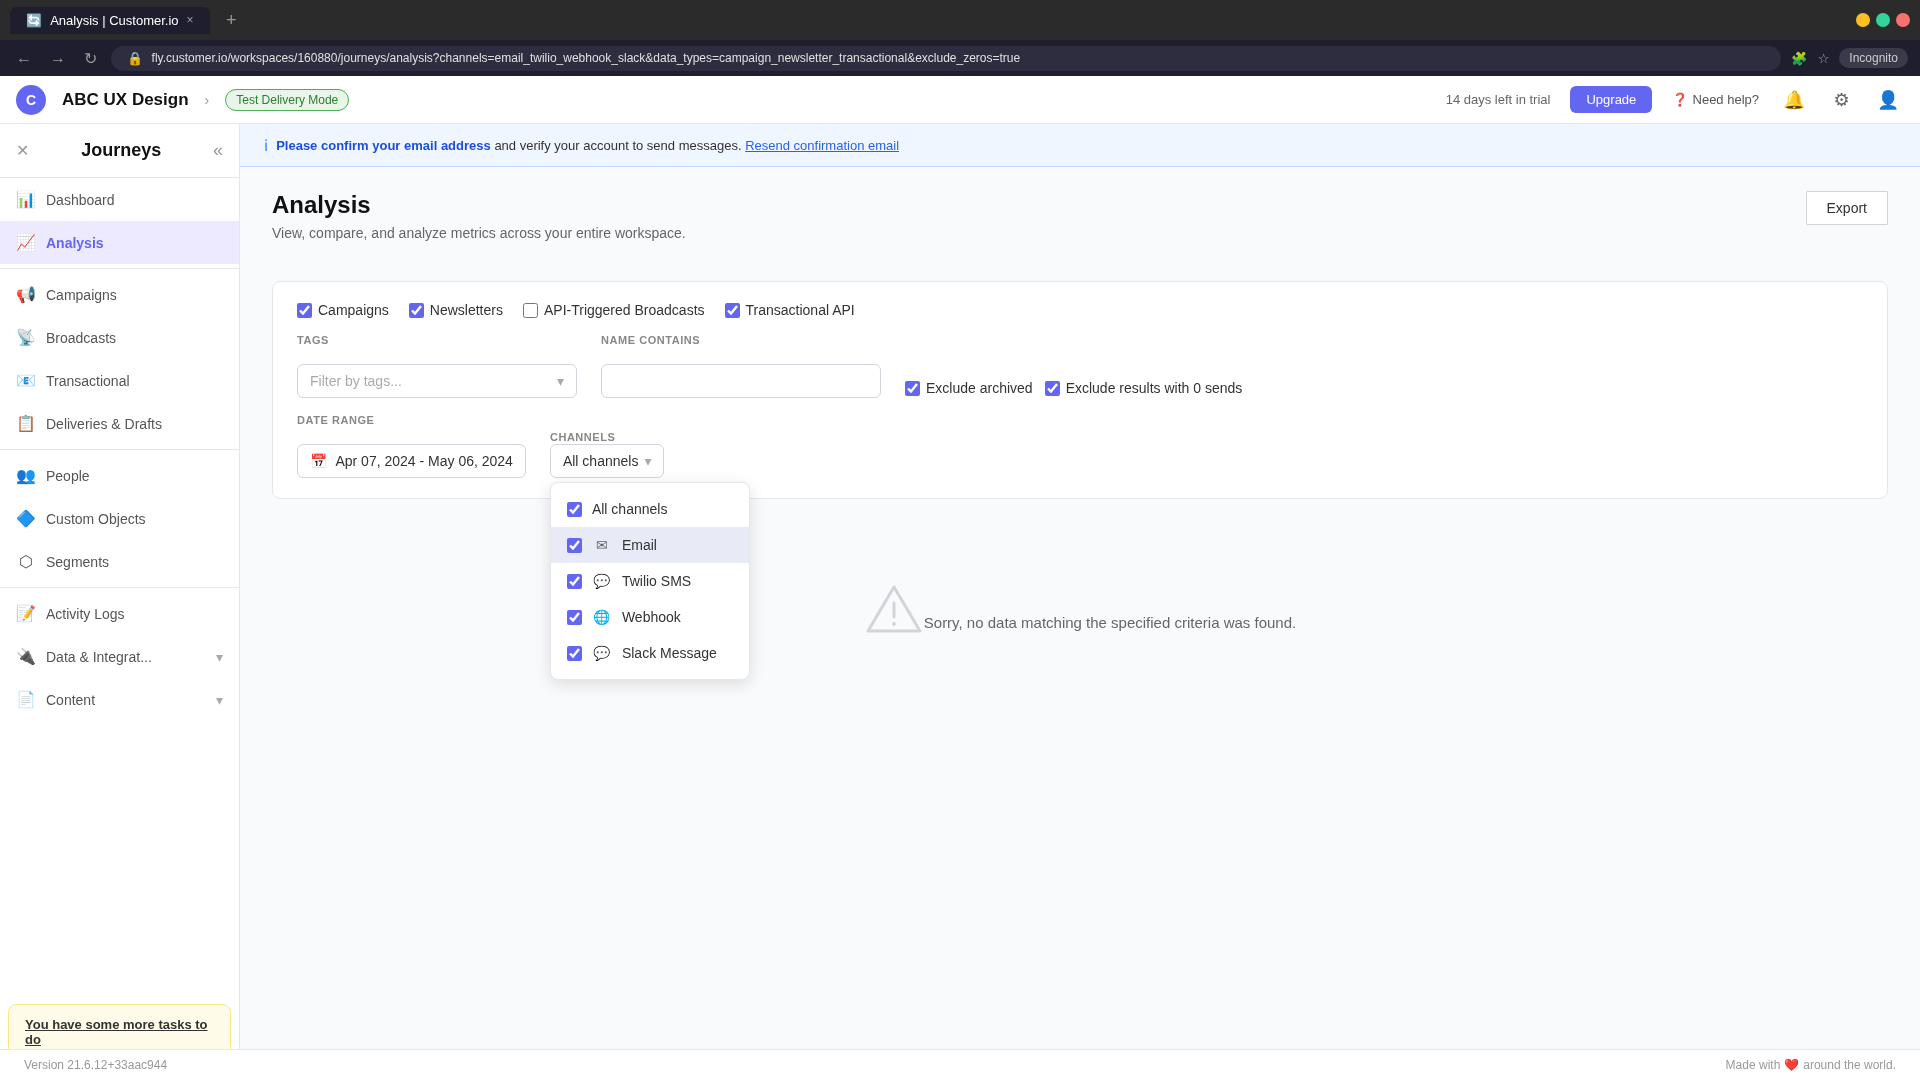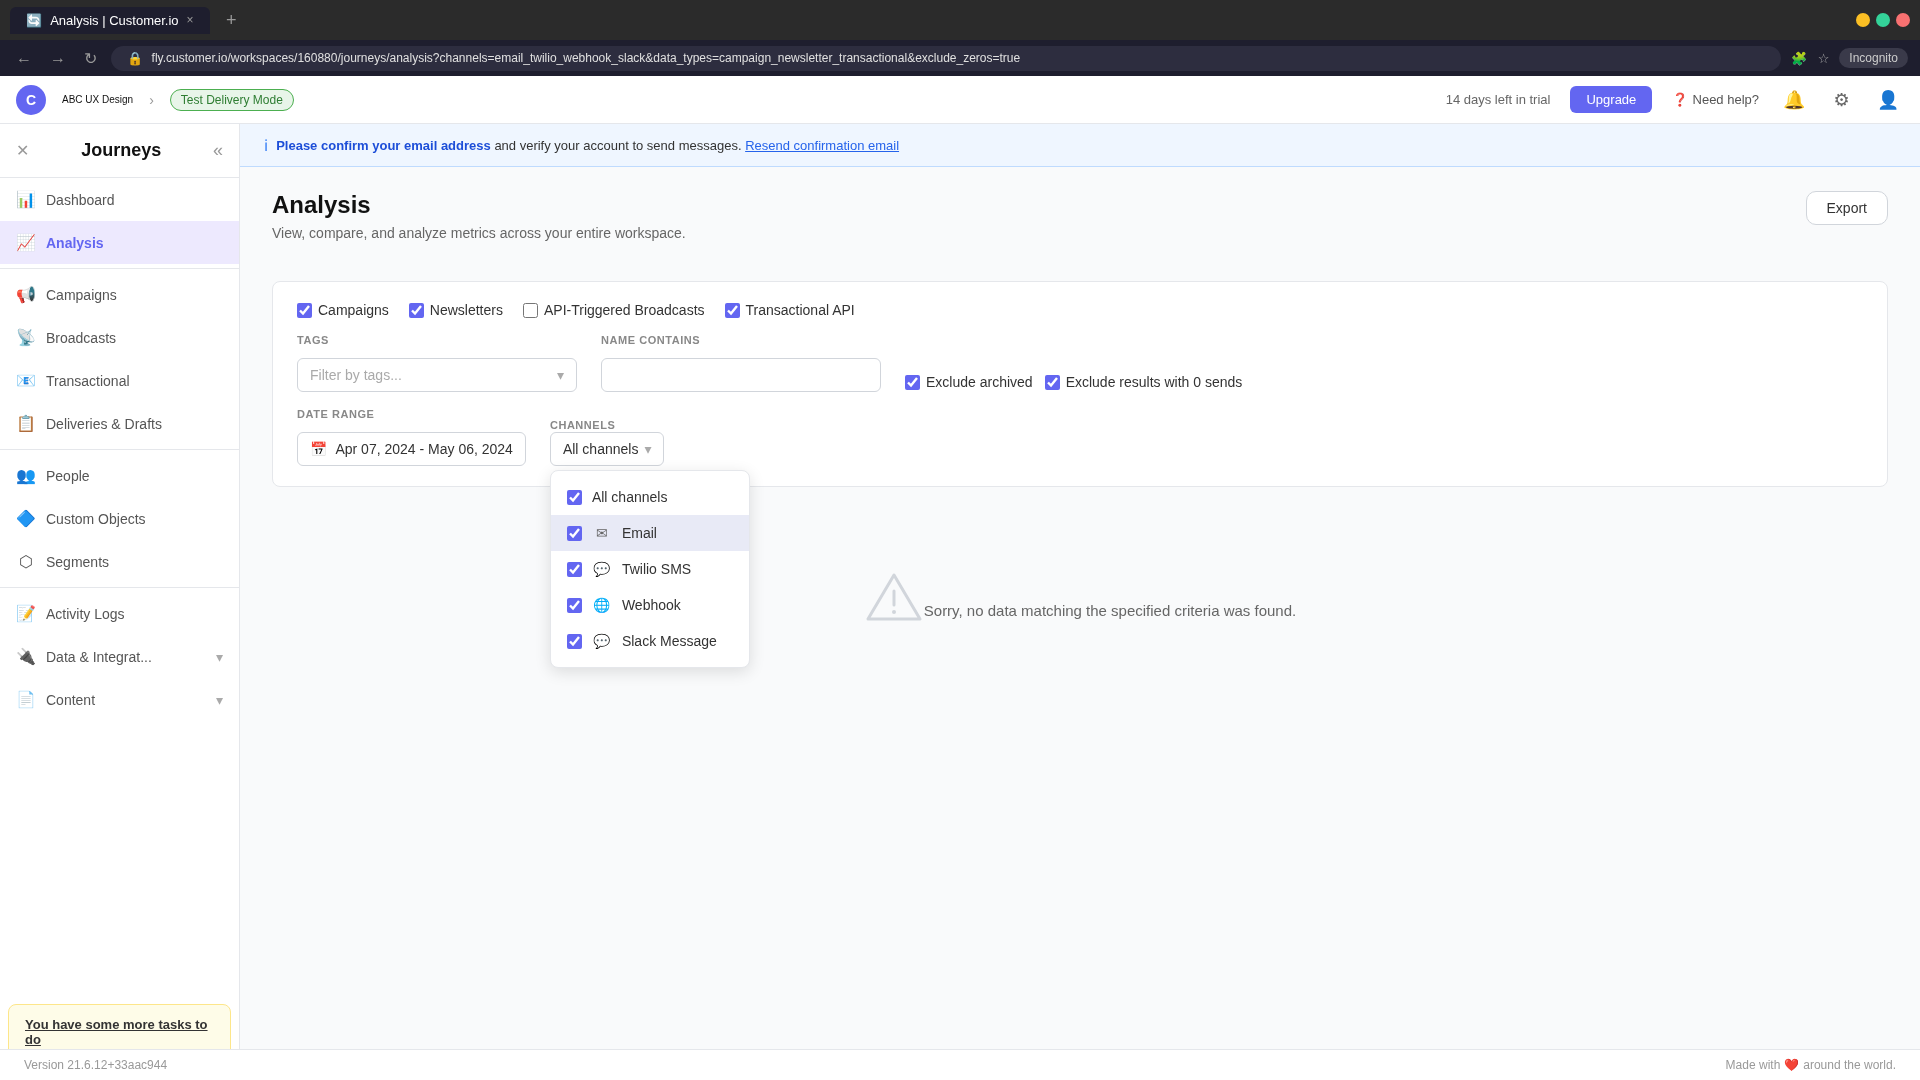--- a/index.html
+++ b/index.html
@@ -57,29 +57,29 @@
 
     
     .confirm-banner { background: #eff6ff; border-bottom: 1px solid #bfdbfe; padding: 10px 24px; display: flex; align-items: center; gap: 8px; font-size: 13px; }
     .confirm-banner strong { color: #1d4ed8; }
     .confirm-link { color: #2563eb; text-decoration: underline; cursor: pointer; }
 
     
     .page-content { padding: 24px 32px; }
     .page-title { font-size: 24px; font-weight: 700; color: #111; margin-bottom: 6px; }
     .page-subtitle { color: #666; font-size: 14px; margin-bottom: 24px; }
-    .export-btn { float: right; margin-top: -60px; background: #fff; border: 1px solid #d1d5db; border-radius: 10px; padding: 8px 20px; font-size: 14px; cursor: pointer; color: #333; }
+    .export-btn { float: right; margin-top: -60px; background: #fff; border: 1px solid #d1d5db; border-radius: 1px; padding: 8px 20px; font-size: 14px; cursor: pointer; color: #333; }
 
     
     .filters-section { background: #fff; border: 1px solid #e5e7eb; border-radius: 8px; padding: 20px 24px; }
     .filter-row { display: flex; align-items: center; gap: 20px; flex-wrap: wrap; margin-bottom: 16px; }
     .filter-row:last-child { margin-bottom: 0; }
     .checkbox-label { display: flex; align-items: center; gap: 6px; cursor: pointer; font-size: 14px; color: #333; }
     .checkbox-label input[type=checkbox] { accent-color: #6366f1; width: 15px; height: 15px; }
-    .filter-group { display: flex; flex-direction: column; gap: 12px; }
+    .filter-group { display: flex; flex-direction: column; gap: 18px; }
     .filter-label { font-size: 11px; font-weight: 600; color: #888; text-transform: uppercase; letter-spacing: 0.05em; }
     .filter-select { border: 1px solid #d1d5db; border-radius: 6px; padding: 8px 12px; font-size: 14px; background: #fff; color: #333; cursor: pointer; min-width: 200px; display: flex; align-items: center; justify-content: space-between; }
     .name-input { border: 1px solid #d1d5db; border-radius: 6px; padding: 8px 12px; font-size: 14px; width: 280px; }
     .date-picker { border: 1px solid #d1d5db; border-radius: 6px; padding: 8px 12px; font-size: 14px; background: #fff; cursor: pointer; display: flex; align-items: center; gap: 8px; color: #333; }
     .channels-dropdown { border: 1px solid #d1d5db; border-radius: 6px; padding: 8px 12px; font-size: 14px; background: #fff; cursor: pointer; display: flex; align-items: center; gap: 6px; color: #333; position: relative; }
     .channels-dropdown-wrapper { position: relative; display: inline-block; }
     .channels-menu { position: absolute; top: 100%; left: 0; margin-top: 4px; background: #fff; border: 1px solid #e5e7eb; border-radius: 8px; box-shadow: 0 4px 16px rgba(0,0,0,0.12); z-index: 100; min-width: 200px; padding: 8px 0; }
     .channel-item { display: flex; align-items: center; gap: 10px; padding: 10px 16px; cursor: pointer; font-size: 14px; color: #333; }
     .channel-item:hover, .channel-item.highlighted { background: #f3f4f6; }
     .channel-item.highlighted { background: #e8eaf6; }
@@ -127,21 +127,21 @@
     <span>🧩</span>
     <span>☆</span>
     <span class="incognito-badge">Incognito</span>
   </div>
 </div>
 
 <div class="app-bar">
   <div class="app-logo">
     <span>C</span>
   </div>
-  <span style="font-weight:400;font-size:10px;color:#111;">ABC UX Design</span>
+  <span style="font-weight:700;font-size:17px;color:#111;">ABC UX Design</span>
   <span style="color:#999;cursor:pointer;">›</span>
   <span class="test-delivery-badge">Test Delivery Mode</span>
   <div class="app-bar-right">
     <span class="trial-text">14 days left in trial</span>
     <button class="upgrade-btn">Upgrade</button>
     <span class="need-help">
       <span>❓</span>
       <span>Need help?</span>
     </span>
     <button class="icon-btn">🔔</button>

